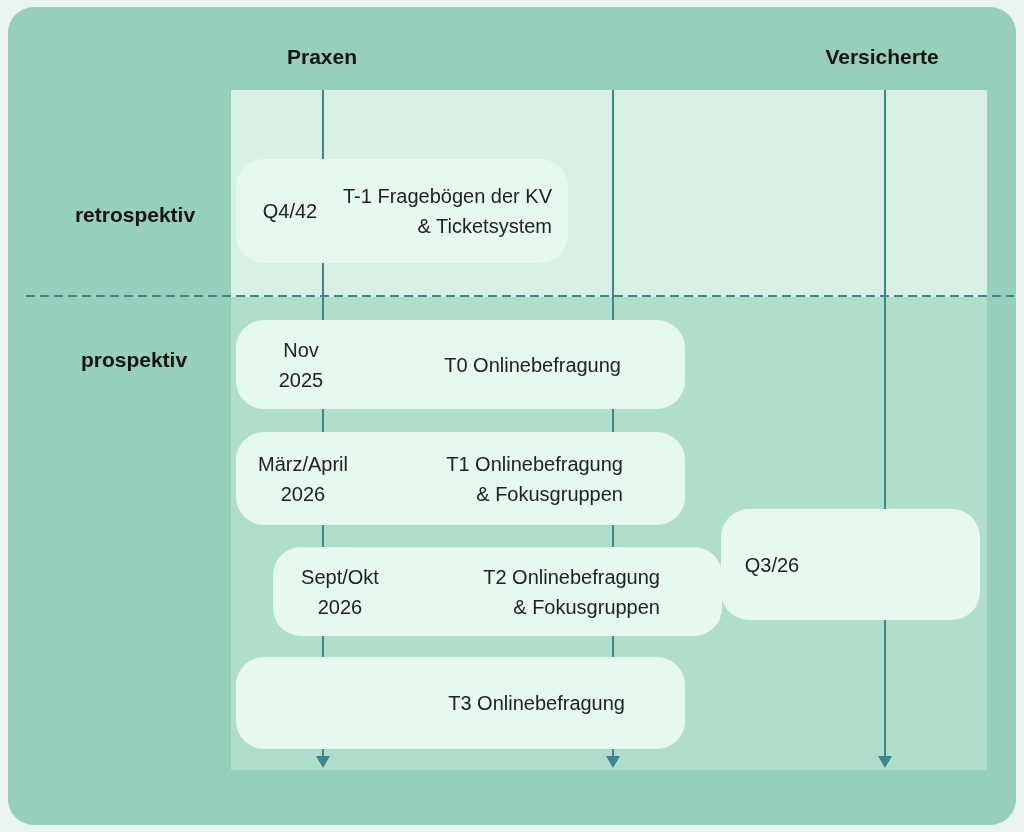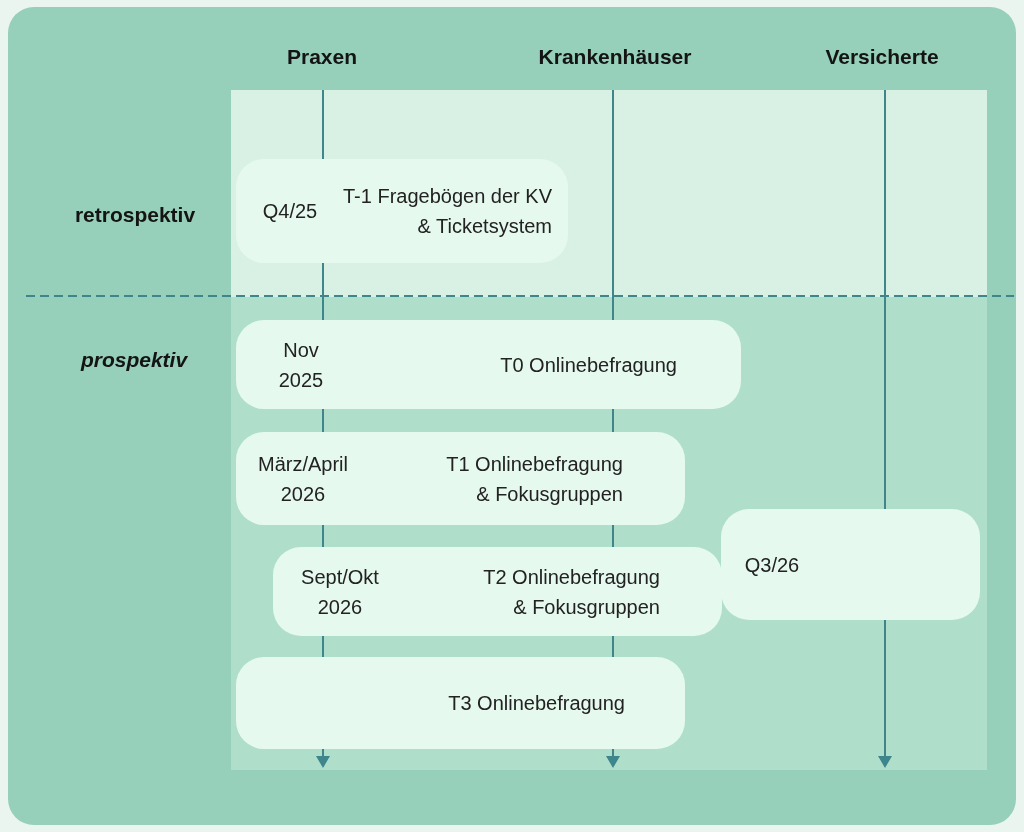--- a/index.html
+++ b/index.html
@@ -65,21 +65,21 @@
   
   .phase-label {
     position: absolute;
     transform: translate(-50%, -50%);
     font-size: 21px;
     font-weight: 700;
     color: #141414;
     white-space: nowrap;
   }
   .phase-label.p0 { left: 127px; top: 208px; }
-  .phase-label.p1 { left: 126px; top: 353px; font-style: italic; }
+  .phase-label.p1 { left: 126px; top: 353px; }
   
   .timeline {
     position: absolute;
     top: 83px;
     width: 2px;
     height: 667px;
     background: #3e858c;
   }
   .timeline.c0 { left: 314px; }
   .timeline.c1 { left: 604px; }
@@ -115,21 +115,21 @@
   .event-box .label {
     flex: 1;
     white-space: pre-line;
   }
   .label.align-right  { text-align: right; }
 
   .event-box.b0 { left: 228px; top: 152px; width: 332px; height: 104px; }
   .b0 .date  { margin-left: 16px; width: 76px; }
   .b0 .label { padding-right: 16px; }
 
-  .event-box.b1 { left: 228px; top: 313px; width: 505px; height: 89px; }
+  .event-box.b1 { left: 228px; top: 313px; width: 449px; height: 89px; }
   .b1 .date  { margin-left: 28px; width: 74px; }
   .b1 .label { padding-right: 64px; }
 
   .event-box.b2 { left: 228px; top: 425px; width: 449px; height: 93px; align-items: center; }
   .b2 .date  { margin-left: 8px; width: 118px; }
   .b2 .label { padding-right: 62px; }
 
   .event-box.b3 { left: 228px; top: 540px; width: 449px; height: 89px; margin-left: 37px; }
   .b3 .date  { margin-left: 8px; width: 118px; }
   .b3 .label { padding-right: 62px; }
@@ -154,28 +154,27 @@
     <div class="timeline c0"></div>
     <div class="timeline c1"></div>
     <div class="timeline c2"></div>
     <div class="arrow c0"></div>
     <div class="arrow c1"></div>
     <div class="arrow c2"></div>
 
     <div class="divider"></div>
 
     <div class="col-header c0">Praxen</div>
-    <div class="col-header c1">Krankenhäuser</div>
     <div class="col-header c2">Versicherte</div>
 
     <div class="phase-label p0">retrospektiv</div>
     <div class="phase-label p1">prospektiv</div>
 
     <div class="event-box b0">
-      <div class="date">Q4/25</div>
+      <div class="date">Q4/42</div>
       <div class="label align-right">T-1 Fragebögen der KV
 &amp; Ticketsystem</div>
     </div>
 
     <div class="event-box b1">
       <div class="date">Nov
 2025</div>
       <div class="label align-right">T0 Onlinebefragung</div>
     </div>
 

